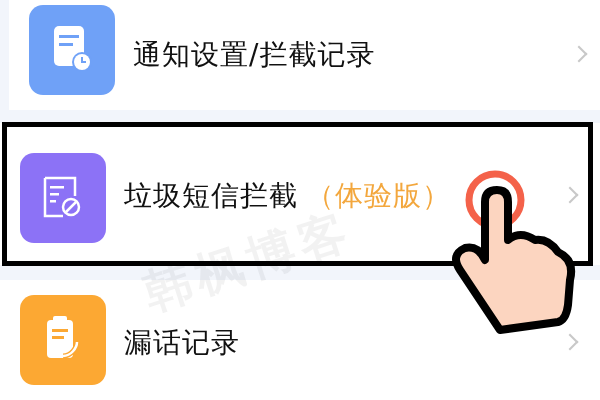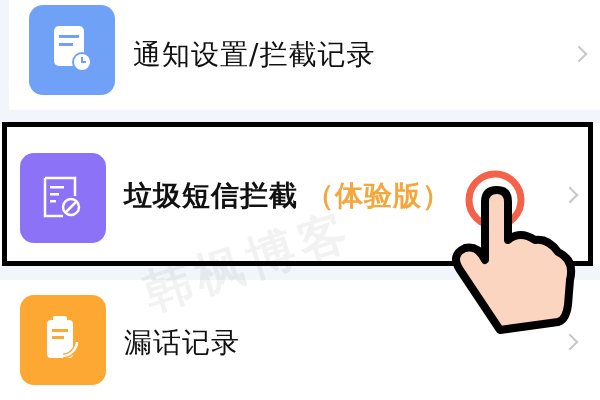--- a/index.html
+++ b/index.html
@@ -7,21 +7,21 @@
   .row { position:absolute; left:0; width:600px; background:#ffffff; display:flex; align-items:center; }
   .row1 { top:0; height:110px;margin-left:9px; }
   .row2 { top:123px; height:142px; }
   .row3 { top:280px; height:120px; }
   .icon-box { position:absolute; left:20px; width:86px; height:90px; border-radius:14px; display:flex; align-items:center; justify-content:center; }
   .row1 .icon-box { top:5px; background:#6fa1f7; }
   .row2 .icon-box { top:30px; background:#8c72f6; }
   .row3 .icon-box { top:15px; background:#fca833; height:90px; width:86px; }
   .label { position:absolute; left:124px; font-size:28px; color:#111; font-weight:500; letter-spacing:1px; }
   .row1 .label { top:36px; }
-  .row2 .label { top:54px;font-weight:bold; }
+  .row2 .label { top:54px; }
   .row3 .label { top:44px; }
   .badge { color:#f3a73d; margin-left:8px; }
   .chev { position:absolute; right:24px; width:10px; height:10px; border-right:2px solid #c8c8c8; border-top:2px solid #c8c8c8; transform:rotate(45deg); }
   .row1 .chev { top:48px; }
   .row2 .chev { top:66px; }
   .row3 .chev { top:56px; }
   .highlight { position:absolute; left:2px; top:122px; width:591px; height:144px; border:5px solid #000; box-sizing:border-box; pointer-events:none; }
   .watermark { position:absolute; left:140px; top:230px; font-size:48px; font-weight:bold; color:rgba(0,0,0,0.05); transform:rotate(-18deg); letter-spacing:6px; pointer-events:none; }
   .hand { position:absolute; left:440px; top:160px; }
 </style>

